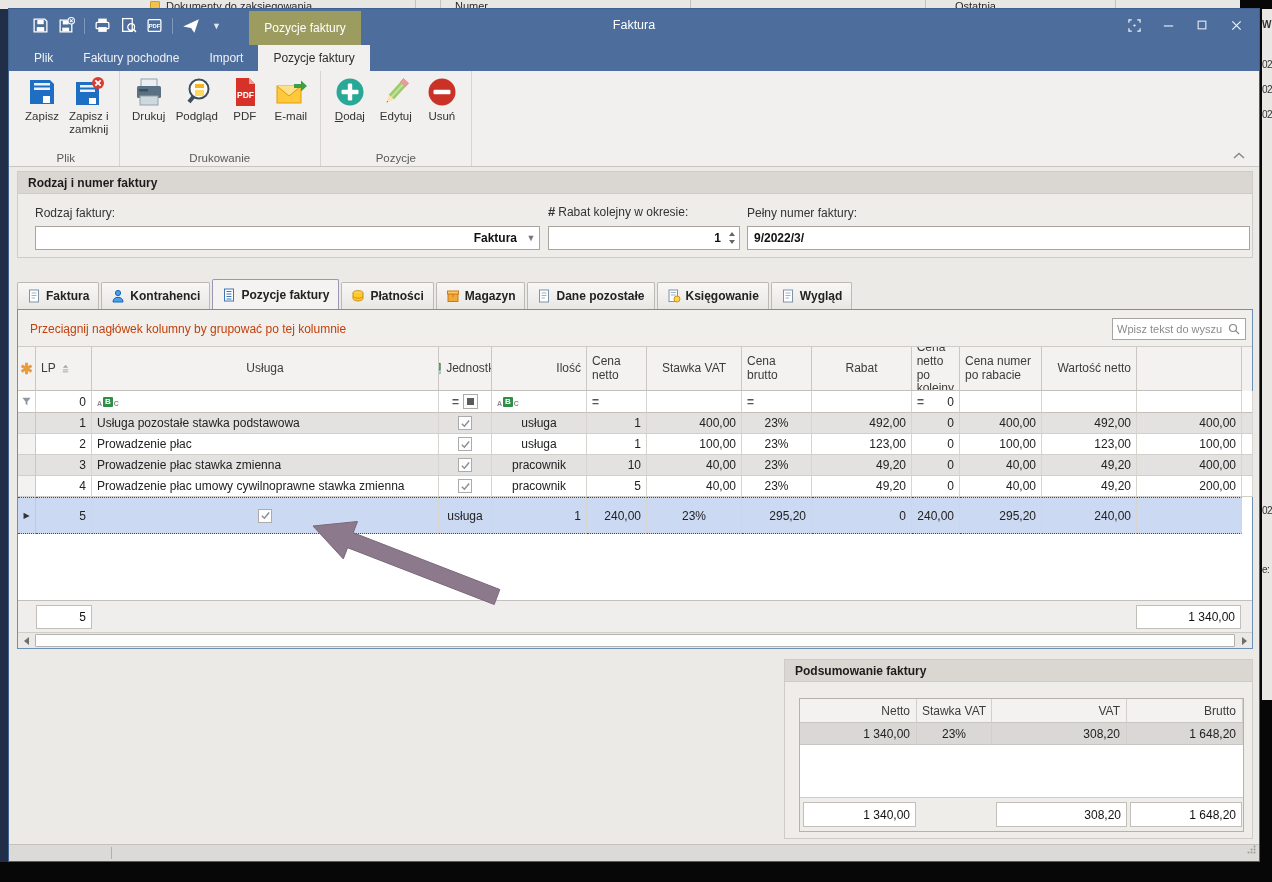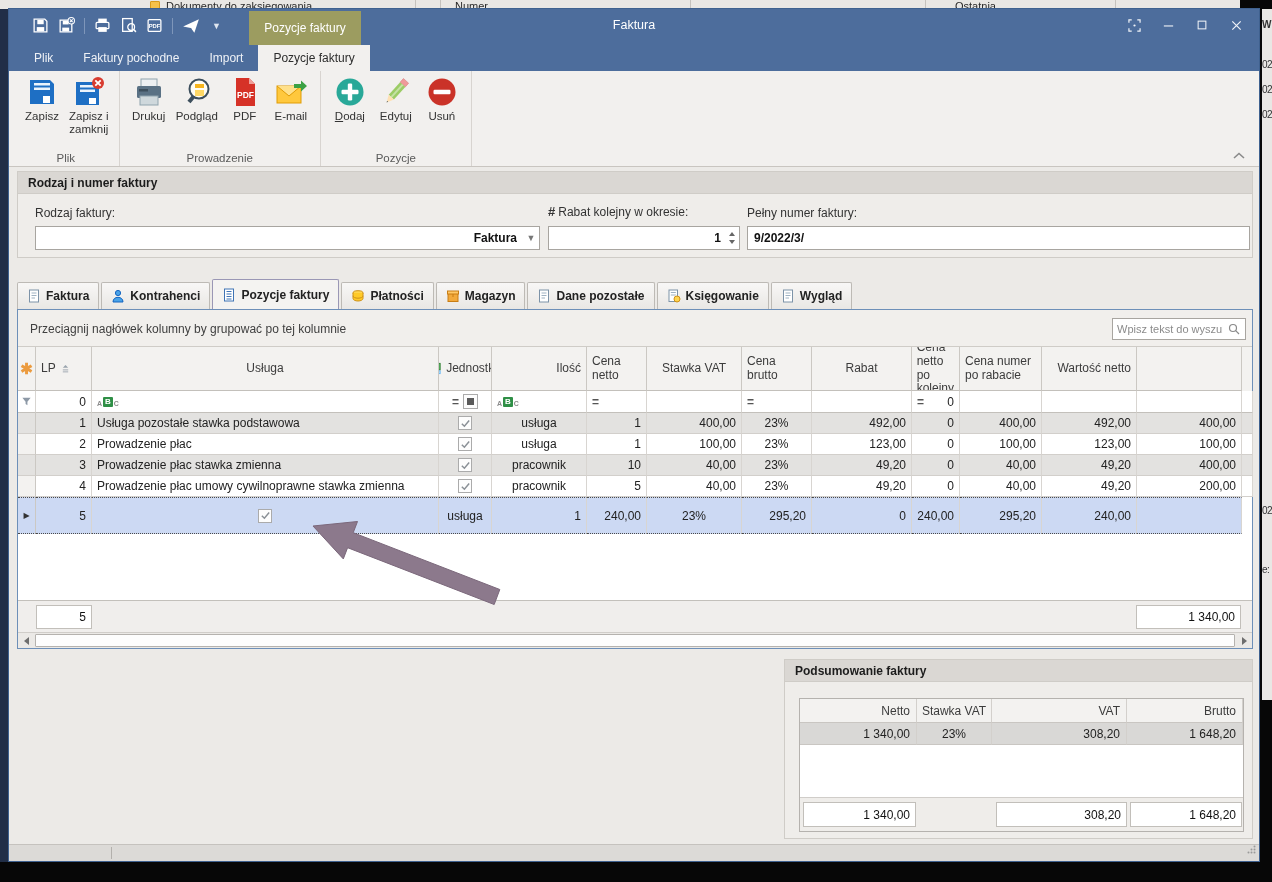--- a/index.html
+++ b/index.html
@@ -59,21 +59,21 @@
 
 
 .page-tabs{position:absolute;left:8px;top:270px;height:30px;display:flex;align-items:flex-end}
 .ptab{height:27px;margin-right:2px;padding:0 9px;display:flex;align-items:center;gap:5px;background:linear-gradient(#f8f7f6,#e9e7e4);border:1px solid #bdbab5;border-bottom:none;border-radius:2px 2px 0 0;font-size:12px;font-weight:bold;color:#222;white-space:nowrap}
 .ptab.active{height:30px;background:#f4f3f1;border-color:#9a97b5;position:relative;z-index:3}
 .ptab .pic{width:14px;height:14px;flex:0 0 auto}
 
 
 .grid-panel{position:absolute;left:8px;top:300px;width:1236px;height:340px;background:#fff;border:1px solid #6d8fb8;display:flex;flex-direction:column;z-index:2}
 .hintbar{position:relative;height:37px;background:#f1efec;border-bottom:1px solid #cfccc7;flex:0 0 auto}
-.hint-text{position:absolute;left:12px;top:12px;font-size:12px;color:#404040}
+.hint-text{position:absolute;left:12px;top:12px;font-size:12px;color:#c2410c}
 .searchbox{position:absolute;right:6px;top:8px;width:134px;height:22px;background:#fff;border:1px solid #a8a5a0;display:flex;align-items:center}
 .searchbox input{flex:1;border:none;outline:none;font-size:11px;color:#555;padding:0 4px;font-family:"Liberation Sans",sans-serif;background:transparent;min-width:0}
 .searchbox input::placeholder{color:#8b8b8b}
 .searchbox .mag{width:18px;height:14px;flex:0 0 auto}
 .grow{display:grid;grid-template-columns:18px 56px 347px 53px 95px 60px 95px 70px 100px 48px 82px 95px 105px 1fr}
 .gc{border-right:1px solid #d8d5d1;border-bottom:1px solid #d2cfcb;font-size:12px;color:#222;display:flex;align-items:center;padding:0 5px;overflow:hidden;white-space:nowrap}
 .gc.right{justify-content:flex-end}
 .gc.center{justify-content:center}
 .gh-row{height:44px;flex:0 0 auto;background:#f3f2f0}
 .gh-row .gc{border-right:1px solid #cbc8c3;border-bottom:1px solid #c3c0bb;color:#3c3c3c;white-space:normal;line-height:1.15}
@@ -287,21 +287,21 @@
           <span class="rlbl">PDF</span>
         </div>
         <div class="rbtn">
           <span class="ric"><svg viewBox="0 0 32 32">
               <rect x="2" y="10" width="24" height="17" fill="#ffc83d" stroke="#e09c06"></rect>
               <path d="M2 10l12 10 12-10" fill="#ffe08a" stroke="#e09c06"></path>
               <path d="M19 8h7V4.5L32 10l-6 5.5V12h-7z" fill="#3ba144"></path>
             </svg></span>
           <span class="rlbl">E-mail</span>
         </div>
-        <span class="glabel">Prowadzenie</span>
+        <span class="glabel">Drukowanie</span>
       </div>
       <div class="rgroup">
         <div class="rbtn">
           <span class="ric"><svg viewBox="0 0 32 32">
               <circle cx="16" cy="16" r="13.5" fill="#29a898"></circle>
               <rect x="13.8" y="7.5" width="4.4" height="17" rx="1.2" fill="#fff"></rect>
               <rect x="7.5" y="13.8" width="17" height="4.4" rx="1.2" fill="#fff"></rect>
             </svg></span>
           <span class="rlbl"><u>D</u>odaj</span>
         </div>

